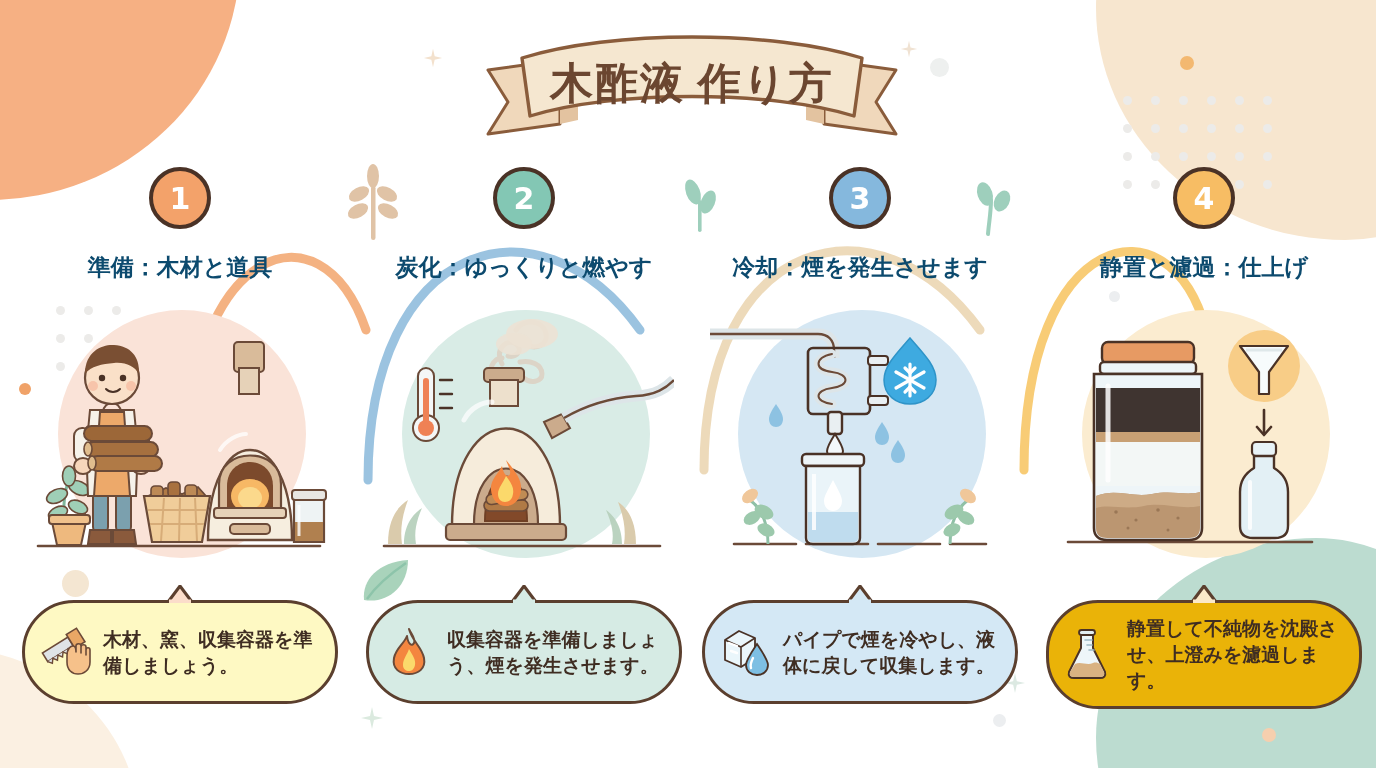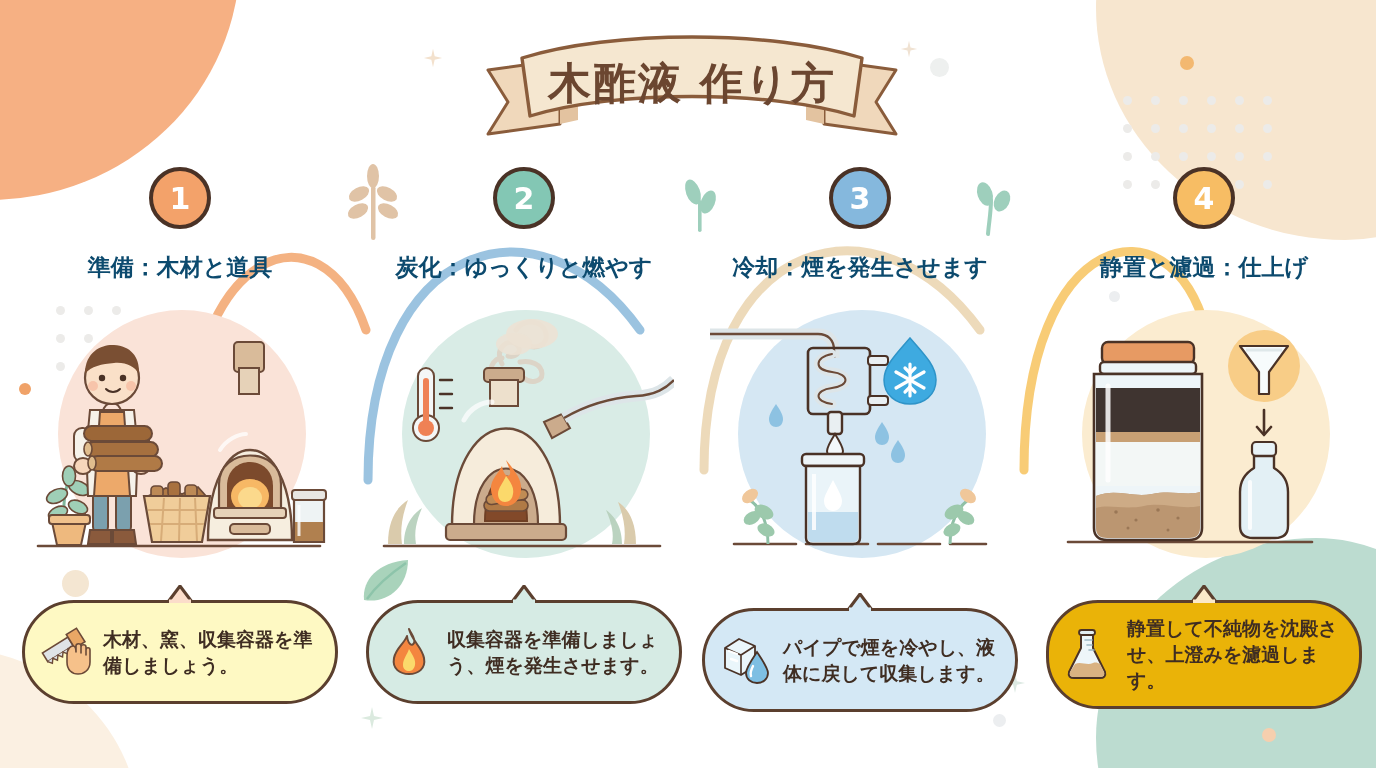--- a/index.html
+++ b/index.html
@@ -24,21 +24,21 @@
   .dotgrid{position:absolute;display:grid;gap:19px;pointer-events:none;}
   .dotgrid span{width:9px;height:9px;border-radius:50%;background:#ecebe9;display:block;}
   .dg-left{left:56px;top:306px;grid-template-columns:repeat(3,9px);}
   .dg-right{right:104px;top:96px;grid-template-columns:repeat(6,9px);}
 
   .freedot{position:absolute;border-radius:50%;pointer-events:none;}
 
   .sparkle{position:absolute;pointer-events:none;}
 
   
-  .ribbon-wrap{position:absolute;left:482px;top:28px;width:420px;height:120px;}
+  .ribbon-wrap{position:absolute;left:482px;top:28px;width:420px;height:120px;font-family:Liberation Serif, serif;}
   .ribbon-title{
     position:absolute;left:0;top:0;width:420px;height:120px;
     display:flex;align-items:center;justify-content:center;
   }
   .ribbon-title .txt{
     position:relative;z-index:3;
     font-size:43px;font-weight:bold;color:#6b4630;
     letter-spacing:2px;margin-top:-8px;
     white-space:nowrap;
   }
@@ -479,21 +479,21 @@
           <ellipse cx="56" cy="230" rx="9" ry="6" transform="rotate(26 56 230)" fill="#9cc9ac"></ellipse>
           <path d="M240 244 C240 218 250 206 258 200" stroke="#8fc0a6" stroke-width="3" fill="none"></path>
           <ellipse cx="258" cy="196" rx="9" ry="6" transform="rotate(38 258 196)" fill="#f0c79a"></ellipse>
           <ellipse cx="244" cy="212" rx="10" ry="6.5" transform="rotate(-28 244 212)" fill="#9cc9ac"></ellipse>
           <ellipse cx="256" cy="218" rx="9" ry="6" transform="rotate(30 256 218)" fill="#9cc9ac"></ellipse>
           <ellipse cx="242" cy="230" rx="9" ry="6" transform="rotate(-26 242 230)" fill="#9cc9ac"></ellipse>
         </g>
       </svg>
     </div>
 
-    <div class="bubble" style="background:#d4e8f5;margin-top:8px;">
+    <div class="bubble" style="background:#d4e8f5;">
       <svg class="tail" viewBox="0 0 28 18">
         <path d="M2 17 L14 1 L26 17" fill="#d4e8f5" stroke="#5b3f2e" stroke-width="3" stroke-linejoin="round" stroke-linecap="round"></path>
         <path d="M3 17 L25 17" stroke="#d4e8f5" stroke-width="5"></path>
       </svg>
       <div class="bicon">
         <svg width="52" height="50" viewBox="0 0 52 50">
           <g>
             <path d="M4 14 L18 5 L34 12 L34 32 L20 41 L4 34 Z" fill="#eaf6fb" stroke="#4a3226" stroke-width="1.8" stroke-linejoin="round"></path>
             <path d="M4 14 L20 21 L34 12 M20 21 L20 41" stroke="#4a3226" stroke-width="1.6" fill="none"></path>
             <path d="M8 17 L16 20 M10 25 L16 27" stroke="#ffffff" stroke-width="2.4" stroke-linecap="round"></path>

